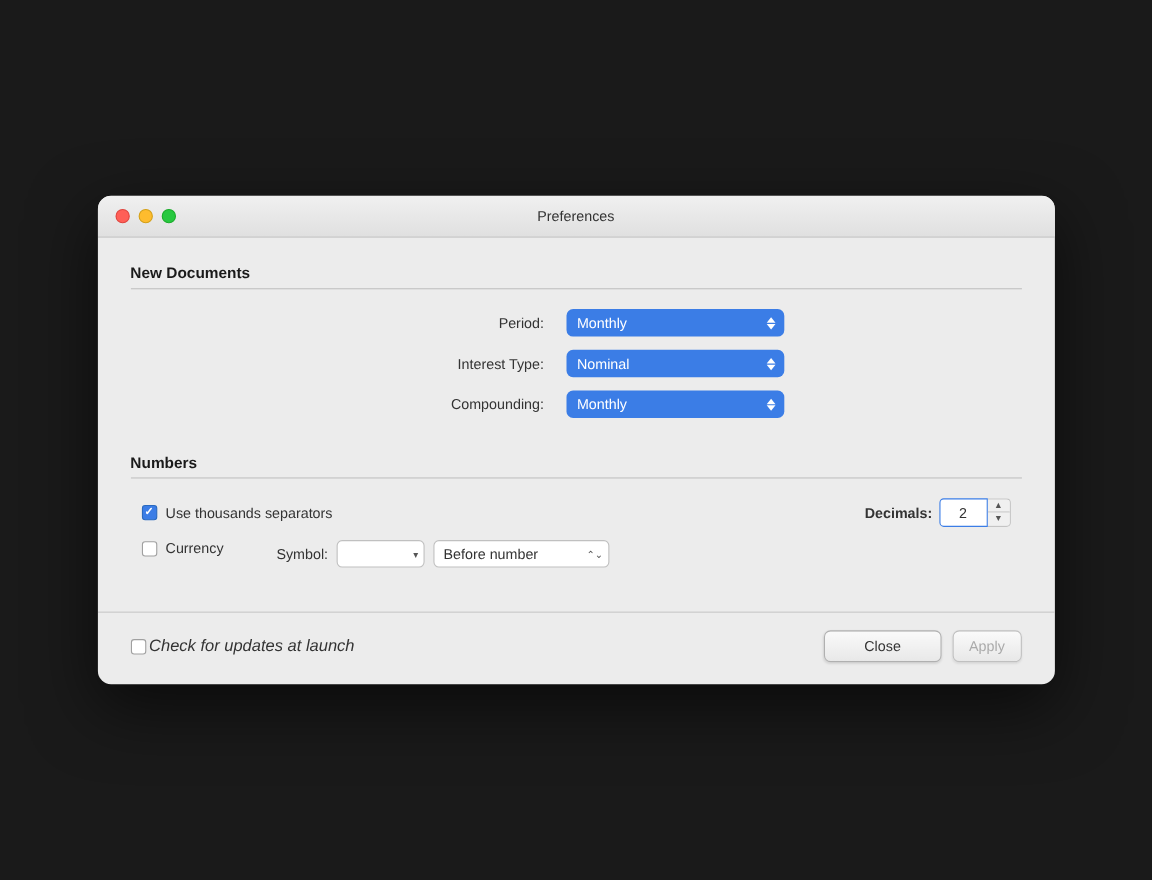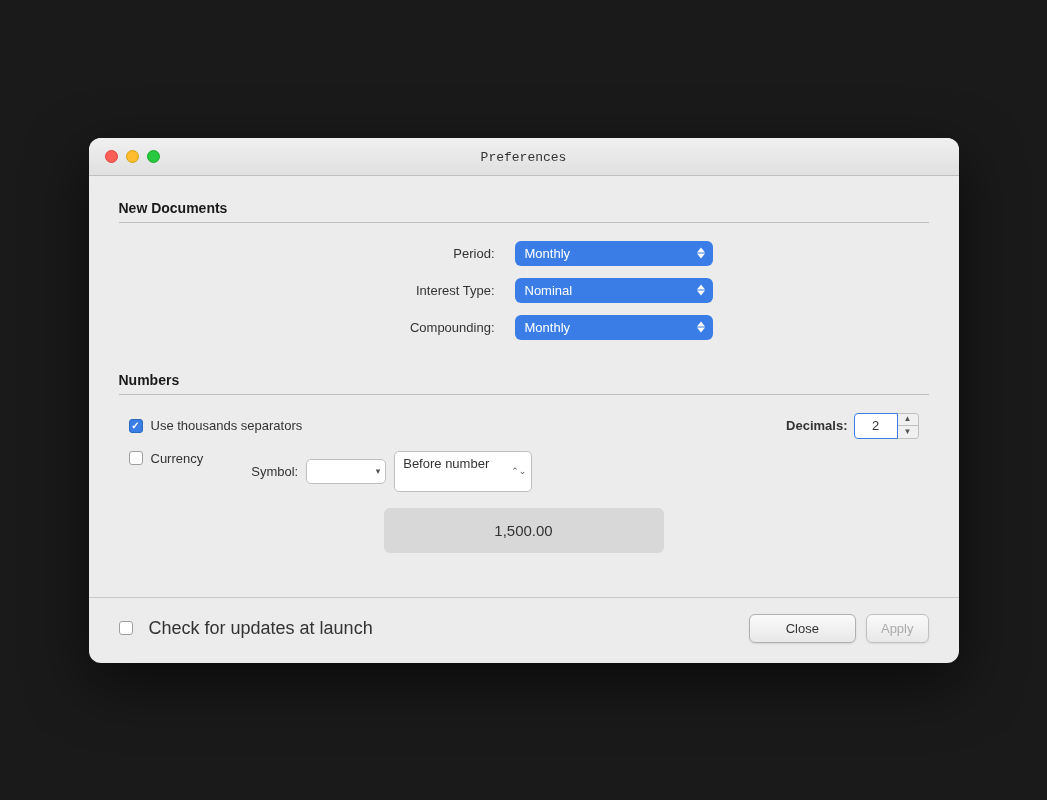--- a/index.html
+++ b/index.html
@@ -24,23 +24,22 @@
       width: 870px;
       box-shadow: 0 20px 60px rgba(0,0,0,0.6);
       overflow: hidden;
     }
 
     .title-bar {
       background: linear-gradient(180deg, #f0f0f0 0%, #e0e0e0 100%);
       border-bottom: 1px solid #c0c0c0;
       padding: 12px 16px;
       display: flex;
-      align-items: flex-start;
+      align-items: center;
       position: relative;
-      font-family: Liberation Mono, monospace;
     }
 
     .traffic-lights {
       display: flex;
       gap: 8px;
     }
 
     .traffic-light {
       width: 13px;
       height: 13px;
@@ -302,22 +301,22 @@
       position: relative;
     }
 
     .position-select {
       appearance: none;
       -webkit-appearance: none;
       background: white;
       border: 1px solid #c0c0c0;
       border-radius: 5px;
       font-size: 13px;
-      padding: 4px 28px 20px 8px;
-      width: 138px;
+      padding: 4px 28px 4px 8px;
+      width: 160px;
       cursor: pointer;
       font-family: inherit;
       color: #333;
     }
 
     .preview-box {
       background: #d8d8d8;
       border-radius: 6px;
       text-align: center;
       padding: 14px;
@@ -332,24 +331,25 @@
     .footer {
       display: flex;
       align-items: center;
       padding: 16px 30px 20px;
       border-top: 1px solid #c8c8c8;
     }
 
     .check-updates-label {
       display: flex;
       align-items: center;
-      gap: 16px;
-      font-size: 18px;
-      color: #333;
-      cursor: pointer;
+      gap: 3px;
+      font-size: 15px;
+      color: #333;
+      cursor: pointer;
+      font-style: italic;
     }
 
     .footer-buttons {
       margin-left: auto;
       display: flex;
       gap: 10px;
     }
 
     .btn-close {
       background: linear-gradient(180deg, #fafafa 0%, #e8e8e8 100%);
@@ -486,21 +486,20 @@
           <div class="position-select-wrapper">
             <select class="position-select">
               <option>Before number</option>
               <option>After number</option>
             </select>
             <span class="symbol-arrow">⌃⌄</span>
           </div>
         </div>
       </div>
 
-      <div class="preview-box">1,500.00</div>
     </div>
   </div>
 
   <div class="footer">
     <label class="check-updates-label">
       <div class="mac-checkbox"></div>
       <span>Check for updates at launch</span>
     </label>
     <div class="footer-buttons">
       <button class="btn-close">Close</button>

